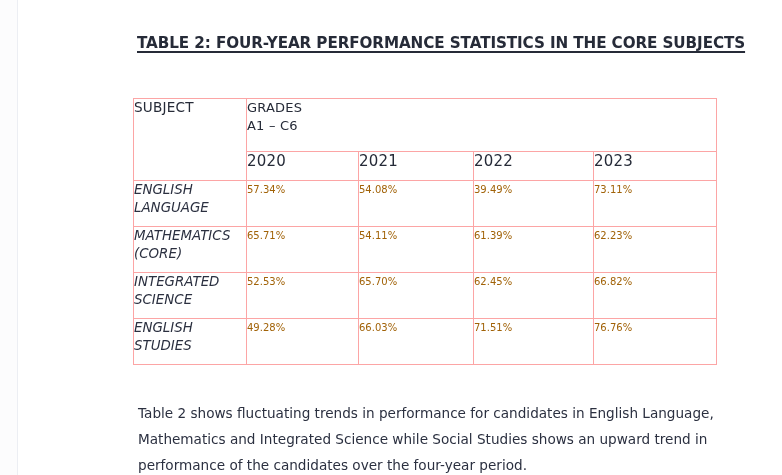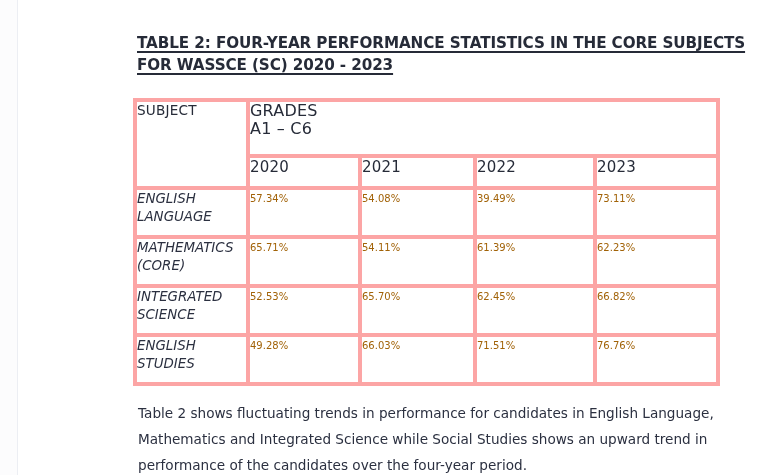--- a/index.html
+++ b/index.html
@@ -67,21 +67,21 @@
   .stats-table {
     position: absolute;
     left: 133px;
     top: 98px;
     width: 583px;
     border-collapse: collapse;
     table-layout: fixed;
     font-size: 13.4px;
   }
   .stats-table td, .stats-table th {
-    border: 4px solid #fca5a5;
+    border: 1px solid #fca5a5;
     padding: 0;
     vertical-align: top;
     font-weight: normal;
     text-align: left;
   }
 
   .col-subject { width: 113px; }
   .col-year-1  { width: 112px; }
   .col-year-2  { width: 115px; }
   .col-year-3  { width: 120px; }
@@ -94,21 +94,21 @@
     font-weight: bold;
     font-size: 13.6px;
     letter-spacing: 0.2px;
     color: #262b38;
   }
   .th-grades {
     height: 52px;
     vertical-align: middle;
     text-align: center;
     font-weight: bold;
-    font-size: 16px;
+    font-size: 13px;
     line-height: 18px;
     letter-spacing: 0.2px;
     color: #262b38;
     padding-top: 8px;
   }
   .th-year {
     height: 28px;
     vertical-align: middle;
     text-align: center;
     font-weight: bold;
@@ -147,21 +147,20 @@
 </head>
 <body>
 
 <div class="scan-edge-2"></div>
 <div class="scan-edge"></div>
 
 <div class="page">
 
   <div class="doc-title">
     <span class="title-row"><span class="tline">TABLE 2: FOUR-YEAR PERFORMANCE STATISTICS IN THE CORE SUBJECTS</span></span>
-    <span class="title-row"><span class="tline">FOR WASSCE (SC) 2020 - 2023</span></span>
   </div>
 
   <table class="stats-table">
     <colgroup>
       <col class="col-subject">
       <col class="col-year-1">
       <col class="col-year-2">
       <col class="col-year-3">
       <col class="col-year-4">
     </colgroup>

